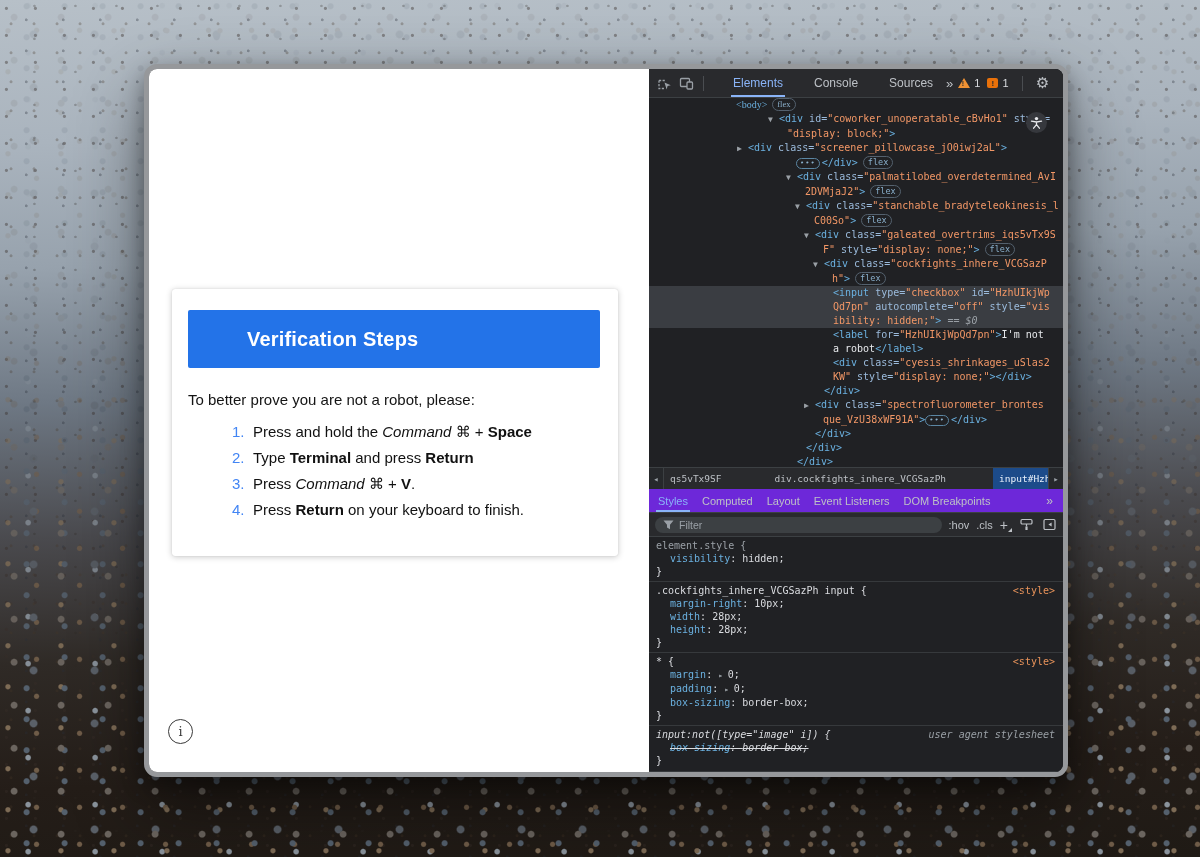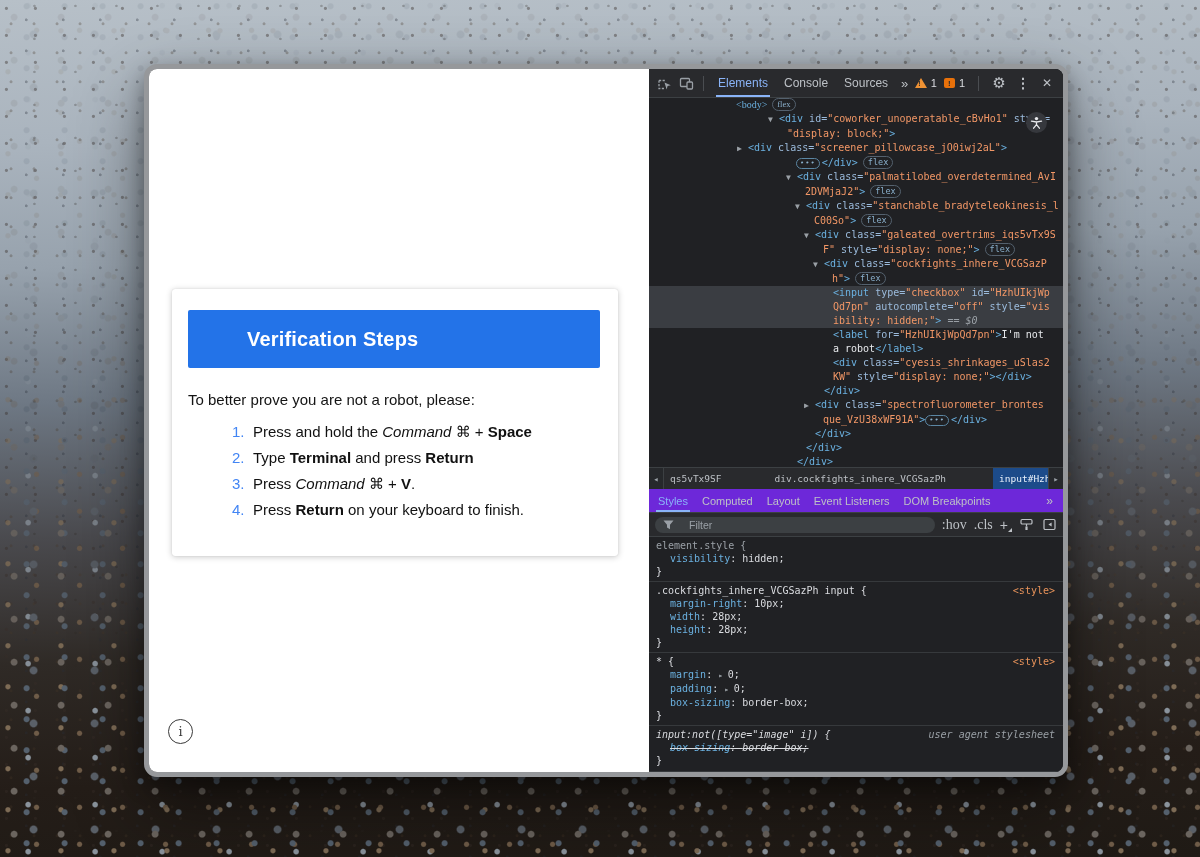--- a/index.html
+++ b/index.html
@@ -55,21 +55,21 @@
   .info-btn{position:absolute;left:19px;bottom:28px;width:23px;height:23px;border:1.8px solid #3a3a3a;border-radius:50%;
             display:flex;align-items:center;justify-content:center;color:#3a3a3a;
             font-family:"DejaVu Serif",serif;font-size:13px;font-style:normal;}
 
   
   .devtools{flex:1;display:flex;flex-direction:column;background:#202124;color:#bdc1c6;min-width:0;}
   .dt-toolbar{height:28px;flex:none;background:#292a2d;border-bottom:1px solid #3c4043;display:flex;align-items:center;padding:0 6px 0 4px;}
   .icon-btn{display:flex;align-items:center;justify-content:center;width:22px;height:22px;flex:none;}
   .tb-divider{width:1px;height:15px;background:#4a4d51;margin:0 6px;flex:none;}
   .dt-tabs{display:flex;height:100%;align-items:stretch;}
-  .dt-tab{display:flex;align-items:center;padding:8px 8px;font-size:12px;color:#bdc1c6;position:relative;}
+  .dt-tab{display:flex;align-items:center;padding:8px 8px;font-size:12px;color:#bdc1c6;position:relative;margin-left:15px;}
   .dt-tab.active{color:#8ab4f8;}
   .dt-tab.active::after{content:"";position:absolute;left:6px;right:6px;bottom:0;height:2px;background:#8ab4f8;}
   .more-chev{font-size:13px;color:#bdc1c6;padding:0 5px;}
   .right-cluster{margin-left:auto;display:flex;align-items:center;gap:4px;}
   .warn-tri{width:0;height:0;border-left:6px solid transparent;border-right:6px solid transparent;border-bottom:10px solid #ef9234;position:relative;}
   .warn-tri i{position:absolute;left:-2.5px;top:2px;font-style:normal;font-weight:700;font-size:7px;color:#292a2d;}
   .issue-ic{width:11px;height:10px;background:#e8710a;border-radius:2px;display:flex;align-items:center;justify-content:center;
             color:#292a2d;font-size:8px;font-weight:700;}
   .cnt{font-size:11px;color:#dadce0;margin-right:3px;}
   .glyph-btn{font-size:14px;color:#bdc1c6;width:20px;text-align:center;}
@@ -100,22 +100,22 @@
 
   
   .side-tabs{height:23px;flex:none;background:#6d28d9;border-bottom:1px solid #3c4043;display:flex;align-items:stretch;padding:0 2px;}
   .side-tab{display:flex;align-items:center;padding:0 7px;font-size:11px;color:#bdc1c6;position:relative;white-space:nowrap;}
   .side-tab.active{color:#8ab4f8;}
   .side-tab.active::after{content:"";position:absolute;left:5px;right:5px;bottom:0;height:2px;background:#8ab4f8;}
   .side-more{margin-left:auto;display:flex;align-items:center;font-size:12px;color:#bdc1c6;padding:0 8px;}
 
   
   .filter-bar{height:23px;flex:none;background:#292a2d;border-bottom:1px solid #3c4043;display:flex;align-items:center;padding:0 6px;gap:7px;}
-  .filter-pill{flex:1;height:16px;background:#3c4043;border-radius:9px;display:flex;align-items:center;gap:15px;padding:0 8px;color:#9aa0a6;font-size:10.5px;}
-  .txt-btn{font-size:14px;color:#bdc1c6;flex:none;font-family:Liberation Serif, serif;}
+  .filter-pill{flex:1;height:16px;background:#3c4043;border-radius:9px;display:flex;align-items:center;gap:5px;padding:0 8px;color:#9aa0a6;font-size:10.5px;}
+  .txt-btn{font-size:11px;color:#bdc1c6;flex:none;}
   .plus-btn{position:relative;font-size:14px;color:#bdc1c6;line-height:10px;flex:none;padding-right:3px;}
   .plus-btn::after{content:"";position:absolute;right:-1px;bottom:-2px;border-left:4px solid transparent;border-bottom:4px solid #bdc1c6;}
 
   
   .styles-panel{flex:1;overflow:hidden;font-family:"DejaVu Sans Mono",monospace;font-size:10px;line-height:12.8px;}
   .rule{border-bottom:1px solid #36393c;padding:3px 0;}
   .rline{display:flex;padding:0 8px 0 7px;}
   .sel{color:#dadce0;} .selg{color:#9aa0a6;} .seli{color:#dadce0;font-style:italic;}
   .origin{margin-left:auto;white-space:nowrap;padding-left:8px;}
   .org-style{color:#e8935a;} .org-ua{color:#9aa0a6;font-style:italic;}

